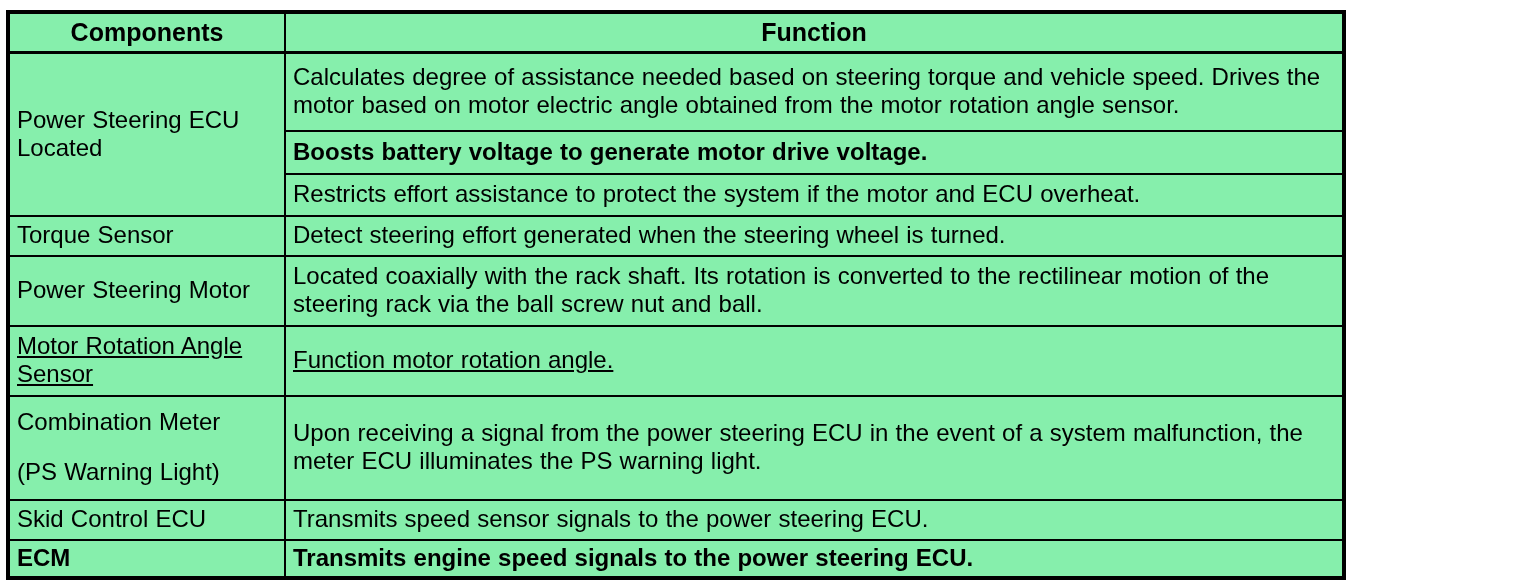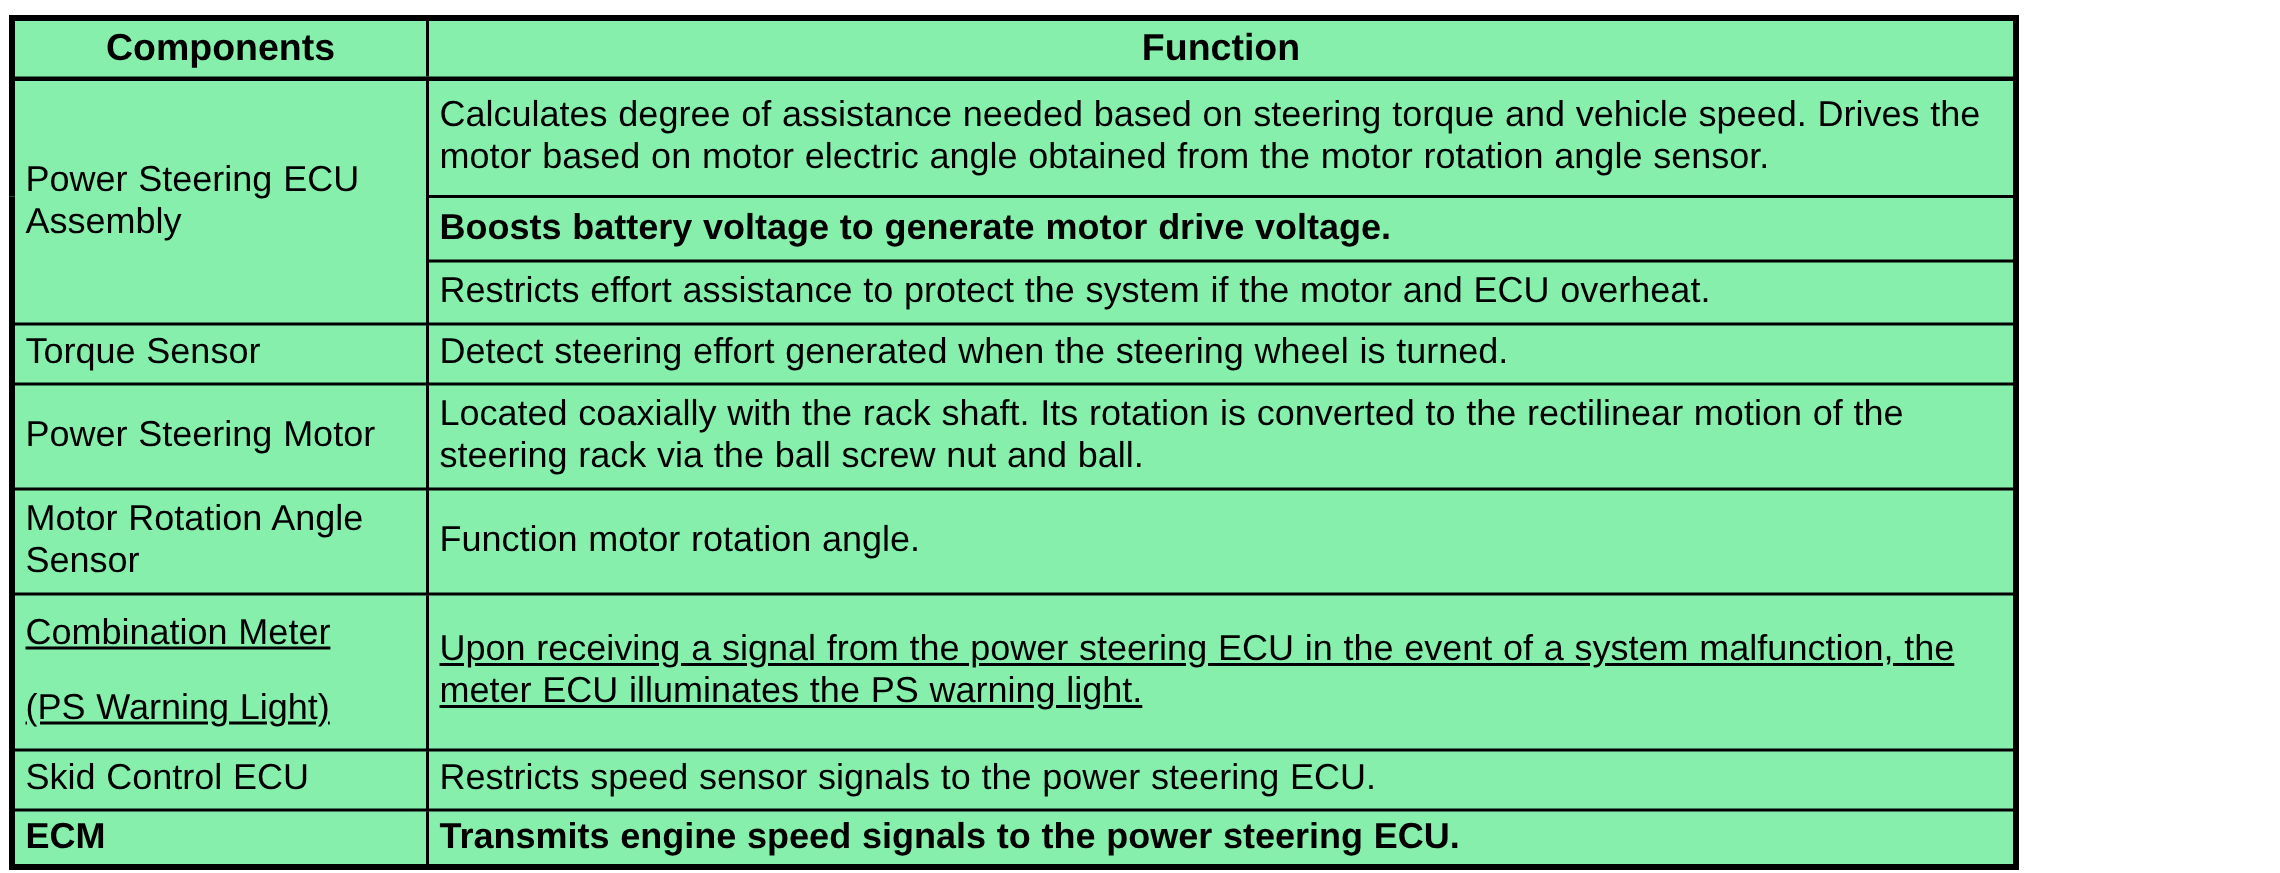--- a/index.html
+++ b/index.html
@@ -47,22 +47,22 @@
     vertical-align: middle;
     text-align: left;
     padding: 3px 8px 4px 7px;
     word-spacing: 0.5px;
   }
   tr.r1 { height: 78px; }
   tr.r2 { height: 43px; font-weight: bold; }
   tr.r3 { height: 42px; }
   tr.r4 { height: 40px; }
   tr.r5 { height: 70px; }
-  tr.r6 { height: 70px; }
-  tr.r7 { height: 104px; text-decoration: underline; }
+  tr.r6 { height: 70px; text-decoration: underline; }
+  tr.r7 { height: 104px; }
   tr.r8 { height: 40px; }
   tr.r9 { height: 38px; font-weight: bold; }
   .line-gap { height: 22px; }
 </style>
 </head>
 <body>
 
 <div class="page">
   <table class="spec-table">
     <colgroup>
@@ -70,21 +70,21 @@
       <col class="col-function">
     </colgroup>
     <thead>
       <tr>
         <th>Components</th>
         <th>Function</th>
       </tr>
     </thead>
     <tbody>
       <tr class="r1">
-        <td rowspan="3">Power Steering ECU Assembly</td>
+        <td rowspan="3">Power Steering ECU Located</td>
         <td>Calculates degree of assistance needed based on steering torque and vehicle speed. Drives the motor based on motor electric angle obtained from the motor rotation angle sensor.</td>
       </tr>
       <tr class="r2">
         <td>Boosts battery voltage to generate motor drive voltage.</td>
       </tr>
       <tr class="r3">
         <td>Restricts effort assistance to protect the system if the motor and ECU overheat.</td>
       </tr>
       <tr class="r4">
         <td>Torque Sensor</td>
@@ -101,21 +101,21 @@
       <tr class="r7">
         <td>
           <div>Combination Meter</div>
           <div class="line-gap"></div>
           <div>(PS Warning Light)</div>
         </td>
         <td>Upon receiving a signal from the power steering ECU in the event of a system malfunction, the meter ECU illuminates the PS warning light.</td>
       </tr>
       <tr class="r8">
         <td>Skid Control ECU</td>
-        <td>Restricts speed sensor signals to the power steering ECU.</td>
+        <td>Transmits speed sensor signals to the power steering ECU.</td>
       </tr>
       <tr class="r9">
         <td>ECM</td>
         <td>Transmits engine speed signals to the power steering ECU.</td>
       </tr>
     </tbody>
   </table>
 </div>
 
 </body></html>

